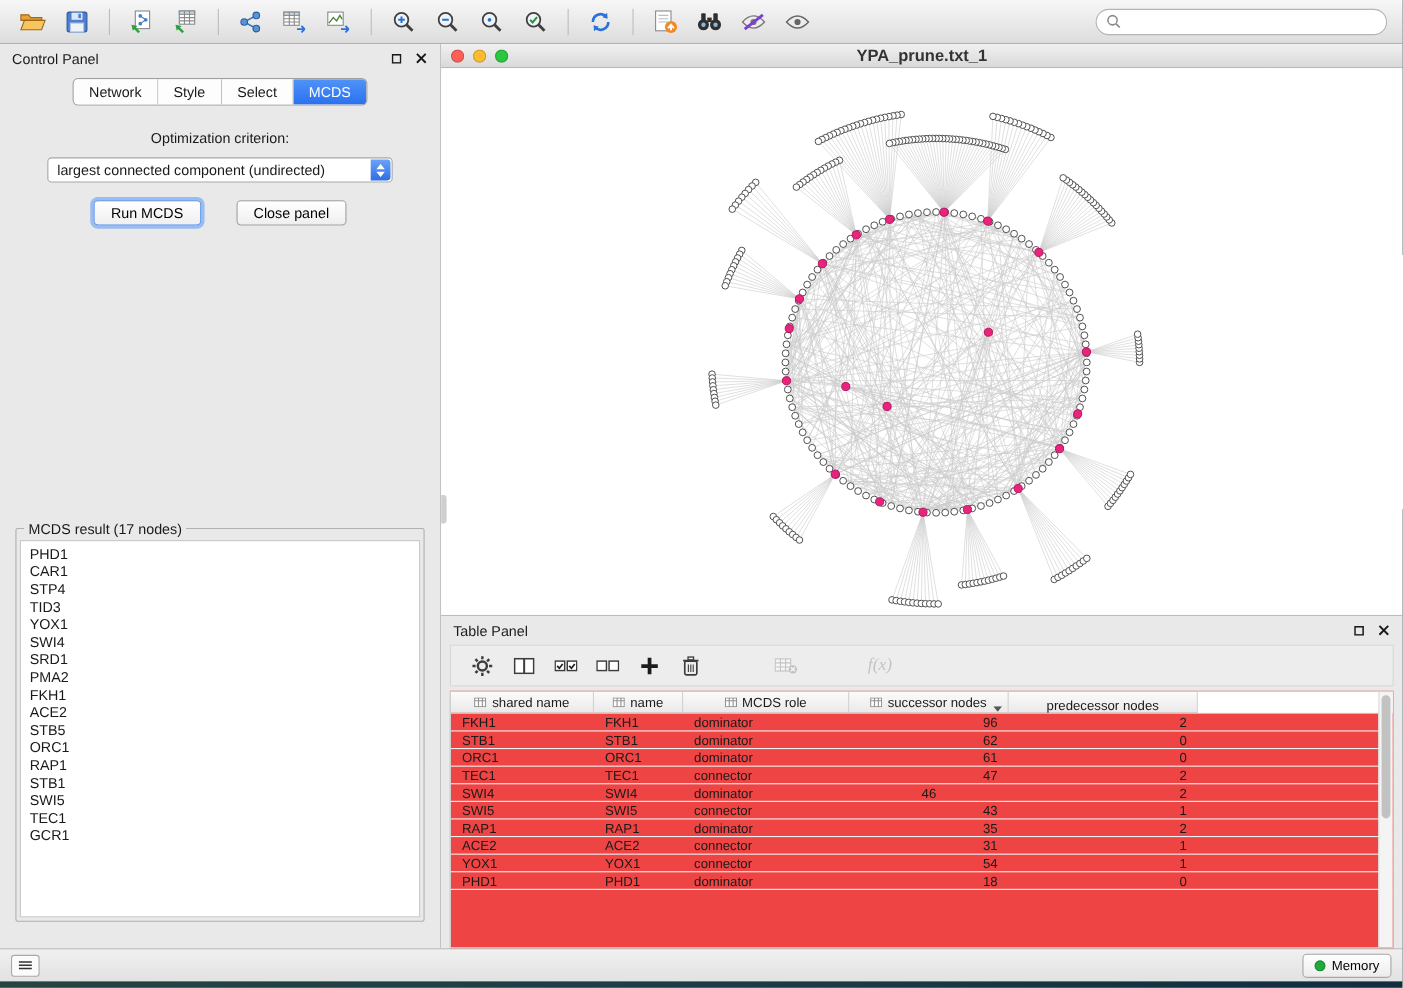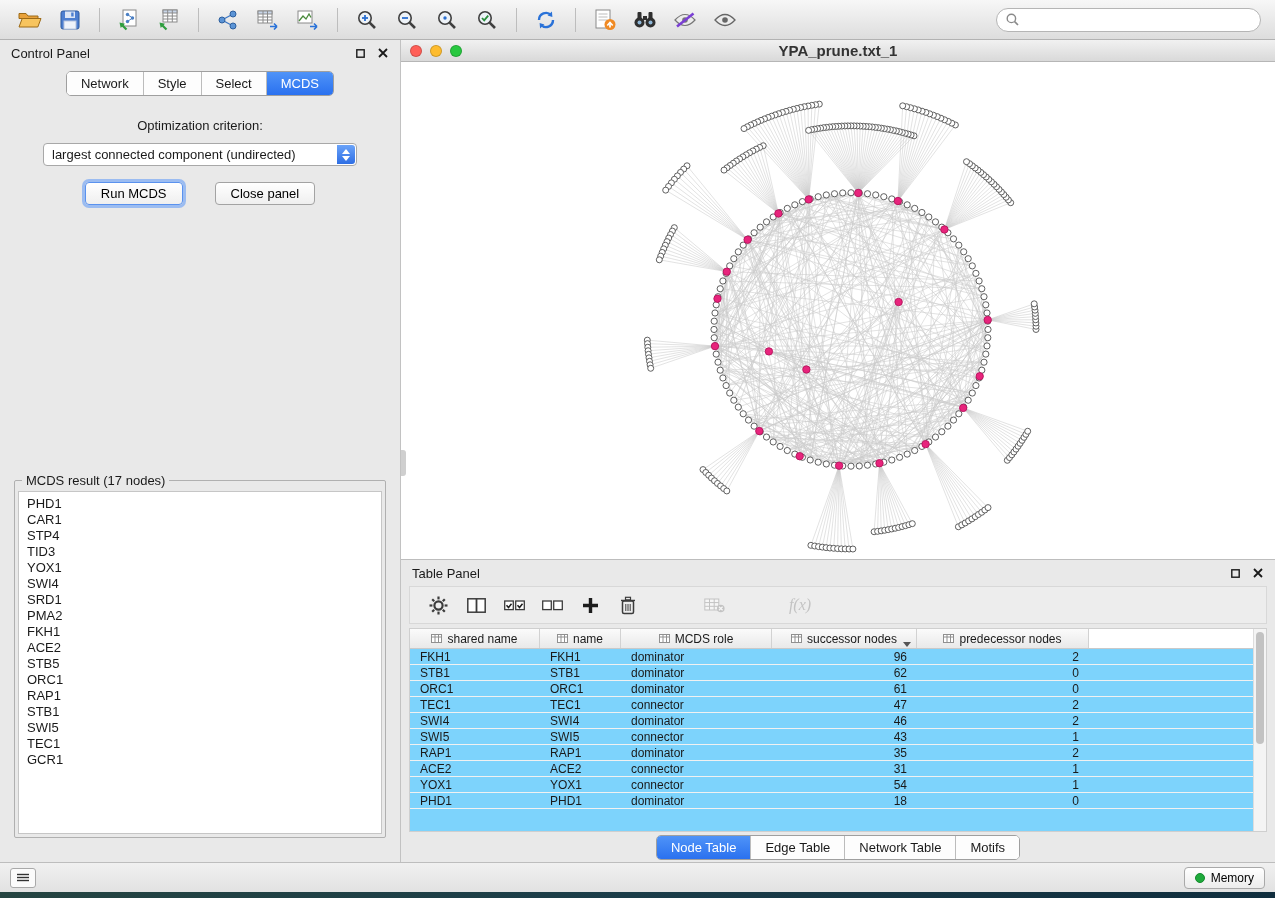--- a/index.html
+++ b/index.html
@@ -62,21 +62,21 @@
 .splitter-handle { position:absolute; left:0; top:388px; width:5px; height:26px; background:#cfcfcf; border-radius:0 3px 3px 0; }
 
 
 .table-panel { flex:1; display:flex; flex-direction:column; background:#e9e9e9; min-height:0; }
 .tp-toolbar { height:38px; background:#ededed; border:1px solid #d8d8d8; display:flex;
               align-items:center; gap:10px; padding:0 14px; margin:0 8px; }
 .tpi { width:28px; height:28px; border:none; background:transparent; display:flex;
        align-items:center; justify-content:center; }
 .tpi.disabled { opacity:.5;margin-left:48px; }
 .fx { font-family:"Liberation Serif", serif; font-style:italic; font-size:16px; color:#9a9a9a; }
-.tbl-wrap { margin:4px 8px 0; background:#7dd3fc; border:1px solid #cfcfcf; flex:1; position:relative;
+.tbl-wrap { margin:4px 8px 0; background:#ef4444; border:1px solid #cfcfcf; flex:1; position:relative;
             display:flex; flex-direction:column; min-height:0; }
 .tbl-header { display:flex; height:20px; background:linear-gradient(#fbfbfb,#e9e9e9);
               border-bottom:1px solid #c9c9c9; flex:0 0 20px; }
 .th { display:flex; align-items:center; justify-content:center; gap:5px; font-size:12px;
       border-right:1px solid #d2d2d2; position:relative; flex:0 0 auto; }
 .th.filler { background:#fff; border-right:none; flex:1 1 auto; }
 .th-chevron { position:absolute; right:5px; top:7px; }
 .tbl-body { flex:1; overflow:hidden; position:relative; }
 .tr { display:flex; height:16px; align-items:center; font-size:12px; border-bottom:1px solid #f1f1f1; }
 .td { padding:0 10px; white-space:nowrap; overflow:hidden; flex:0 0 auto; }
@@ -1349,21 +1349,21 @@
                   <rect x="0.5" y="0.5" width="10" height="8" fill="#fff" stroke="#909090"></rect>
                   <line x1="0.5" y1="3" x2="10.5" y2="3" stroke="#909090"></line>
                   <line x1="4" y1="0.5" x2="4" y2="8.5" stroke="#909090"></line>
                   <line x1="7.5" y1="0.5" x2="7.5" y2="8.5" stroke="#909090"></line>
                 </svg>
                 <span>successor nodes</span>
                 <span class="th-chevron"><svg width="8" height="5">
                     <polygon points="0,0 8,0 4,5" fill="#555"></polygon>
                   </svg></span>
               </div>
-              <div class="th" style="width: 172px;">
+              <div class="th" style="width: 172px; flex-direction: column;">
                 <svg width="11" height="9">
                   <rect x="0.5" y="0.5" width="10" height="8" fill="#fff" stroke="#909090"></rect>
                   <line x1="0.5" y1="3" x2="10.5" y2="3" stroke="#909090"></line>
                   <line x1="4" y1="0.5" x2="4" y2="8.5" stroke="#909090"></line>
                   <line x1="7.5" y1="0.5" x2="7.5" y2="8.5" stroke="#909090"></line>
                 </svg>
                 <span>predecessor nodes</span>
               </div>
               <div class="th filler"></div>
             </div>
@@ -1393,21 +1393,21 @@
                 <div class="td" style="width: 130px;">TEC1</div>
                 <div class="td" style="width: 81px;">TEC1</div>
                 <div class="td" style="width: 151px;">connector</div>
                 <div class="td num" style="width: 145px;">47</div>
                 <div class="td num" style="width: 172px;">2</div>
               </div>
               <div class="tr">
                 <div class="td" style="width: 130px;">SWI4</div>
                 <div class="td" style="width: 81px;">SWI4</div>
                 <div class="td" style="width: 151px;">dominator</div>
-                <div class="td num" style="width: 145px;">46</div>
+                <div class="td num" style="width: 145px; text-align: center;">46</div>
                 <div class="td num" style="width: 172px;">2</div>
               </div>
               <div class="tr">
                 <div class="td" style="width: 130px;">SWI5</div>
                 <div class="td" style="width: 81px;">SWI5</div>
                 <div class="td" style="width: 151px;">connector</div>
                 <div class="td num" style="width: 145px;">43</div>
                 <div class="td num" style="width: 172px;">1</div>
               </div>
               <div class="tr">
@@ -1436,28 +1436,20 @@
                 <div class="td" style="width: 81px;">PHD1</div>
                 <div class="td" style="width: 151px;">dominator</div>
                 <div class="td num" style="width: 145px;">18</div>
                 <div class="td num" style="width: 172px;">0</div>
               </div>
             </div>
           <div class="vscroll">
             <div class="vthumb"></div>
           </div>
         </div>
-        <div class="tp-tabs">
-          <div class="seg" id="tp-tabs">
-              <div class="seg-item active">Node Table</div>
-              <div class="seg-item">Edge Table</div>
-              <div class="seg-item">Network Table</div>
-              <div class="seg-item">Motifs</div>
-            </div>
-        </div>
       </div>
 
     </div>
   </div>
 
   <div class="statusbar">
     <button class="menu-btn">
       <svg width="12" height="9">
         <line x1="0" y1="1.5" x2="12" y2="1.5" stroke="#333" stroke-width="1.4"></line>
         <line x1="0" y1="4.5" x2="12" y2="4.5" stroke="#333" stroke-width="1.4"></line>

